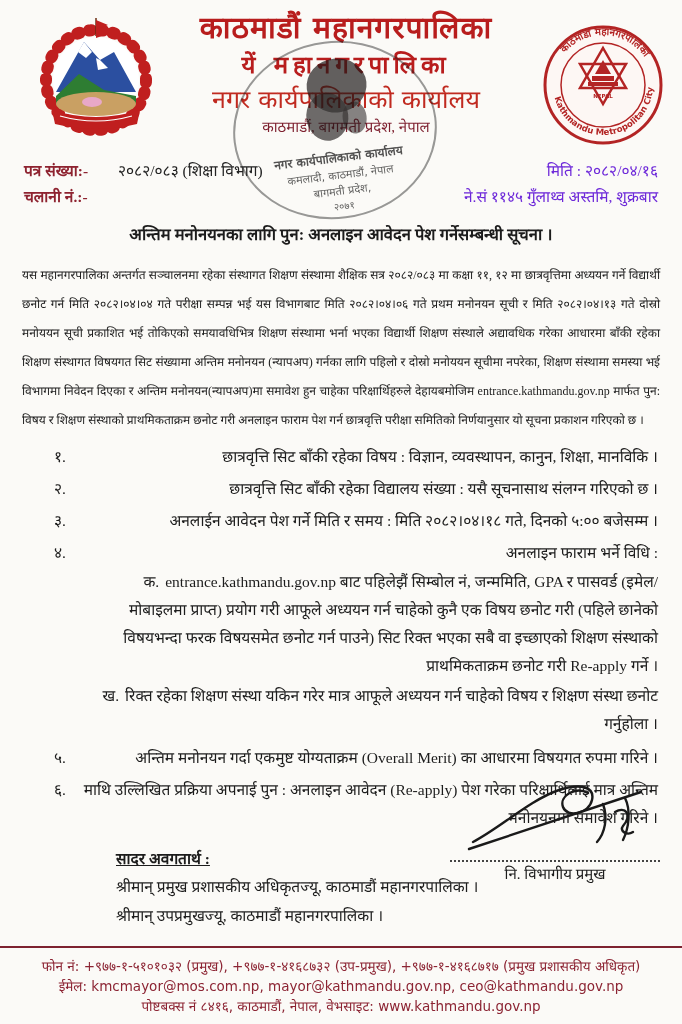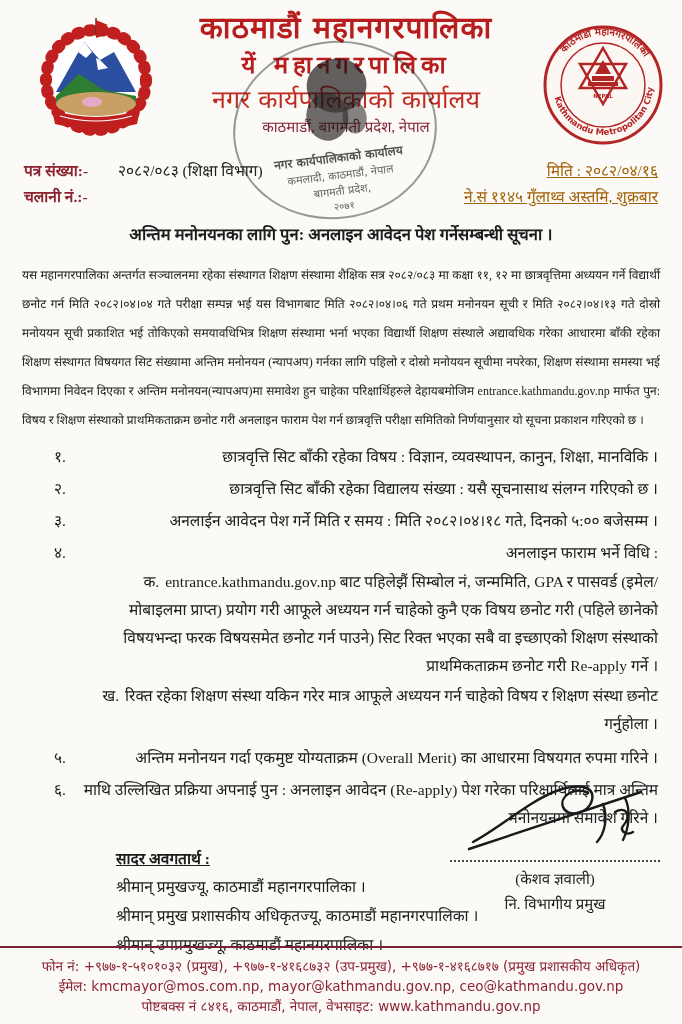--- a/index.html
+++ b/index.html
@@ -16,21 +16,21 @@
   .org-name{font-family:"DejaVu Sans",sans-serif;font-weight:700;font-size:30px;color:#b81d1d;letter-spacing:1px;line-height:36px;}
   .org-name-newari{font-family:"DejaVu Sans",sans-serif;font-weight:700;font-size:24px;color:#b81d1d;letter-spacing:5px;line-height:34px;margin-top:2px;}
   .office-name{font-family:"DejaVu Sans",sans-serif;font-size:25px;color:#c02a20;line-height:32px;margin-top:2px;}
   .addr-line{font-size:15px;color:#7d1f2e;line-height:22px;}
   .stamp{position:absolute;left:226px;top:34px;width:218px;height:192px;z-index:2;pointer-events:none;transform:rotate(-7deg);opacity:.88;}
   
   .meta{position:relative;margin-top:6px;padding:0 24px;z-index:3;}
   .meta-row{display:flex;justify-content:space-between;line-height:26px;font-size:15.5px;}
   .meta-label{color:#8e2330;font-weight:700;}
   .meta-val{color:#222;margin-left:26px;}
-  .meta-right{text-align:left;color:#a16207;text-decoration:underline;}
+  .meta-right{text-align:left;color:#6d28d9;}
   
   .subject{margin-top:12px;text-align:center;font-weight:700;font-size:16.5px;}
   .body-par{margin:16px 22px 0 22px;font-size:12px;line-height:29px;text-align:justify;}
   .num-list{margin:8px 24px 0 54px;font-size:15.5px;}
   .li{display:flex;line-height:28px;margin-bottom:4px;}
   .li .num{width:24px;flex:none;}
   .li .txt{flex:1;text-align:right;}
   .subli{margin:1px 0 2px 10px;line-height:28px;}
   .subli .subnum{margin-right:6px;}
   
@@ -158,37 +158,35 @@
       <span class="txt">अन्तिम मनोनयन गर्दा एकमुष्ट योग्यताक्रम (Overall Merit) का आधारमा विषयगत रुपमा गरिने ।</span>
     </div>
     <div class="li">
       <span class="num">६.</span>
       <span class="txt">माथि उल्लिखित प्रक्रिया अपनाई पुन : अनलाइन आवेदन (Re-apply) पेश गरेका परिक्षार्थिलाई मात्र अन्तिम मनोनयनमा समावेश गरिने ।</span>
     </div>
   </div>
 
   <div class="closing">
     <div class="salutation">सादर अवगतार्थ :</div>
-    <div class="recipient">श्रीमान् प्रमुखज्यू, काठमाडौं महानगरपालिका ।</div>
     <div class="recipient">श्रीमान् प्रमुख प्रशासकीय अधिकृतज्यू, काठमाडौं महानगरपालिका ।</div>
     <div class="recipient">श्रीमान् उपप्रमुखज्यू, काठमाडौं महानगरपालिका ।</div>
 
     <div class="sign-block">
       <div class="sign-draw">
         <svg width="200" height="86" viewBox="0 0 200 86">
           <g fill="none" stroke="#1a1a1a" stroke-width="2.4" stroke-linecap="round">
             <path d="M18 72 C45 58 75 30 104 20 C126 13 140 17 137 30 C134 44 112 48 108 37 C104 26 120 16 133 23"></path>
             <path d="M14 79 L186 22"></path>
             <path d="M148 34 C153 48 150 63 142 72"></path>
             <path d="M160 42 C170 36 178 44 168 56 C164 61 172 66 178 62"></path>
             <path d="M170 28 C176 40 174 58 168 70"></path>
           </g>
         </svg>
       </div>
-      <div class="sign-name">(केशव ज्ञवाली)</div>
       <div class="sign-title">नि. विभागीय प्रमुख</div>
     </div>
   </div>
 
   <div class="footer">
     <div class="footer-rule"></div>
     <div class="footer-text">
       <div>फोन नं: +९७७-१-५१०१०३२ (प्रमुख), +९७७-१-४१६८७३२ (उप-प्रमुख), +९७७-१-४१६८७१७ (प्रमुख प्रशासकीय अधिकृत)</div>
       <div>ईमेल: kmcmayor@mos.com.np, mayor@kathmandu.gov.np, ceo@kathmandu.gov.np</div>
       <div>पोष्टबक्स नं ८४१६, काठमाडौं, नेपाल, वेभसाइट: www.kathmandu.gov.np</div>

